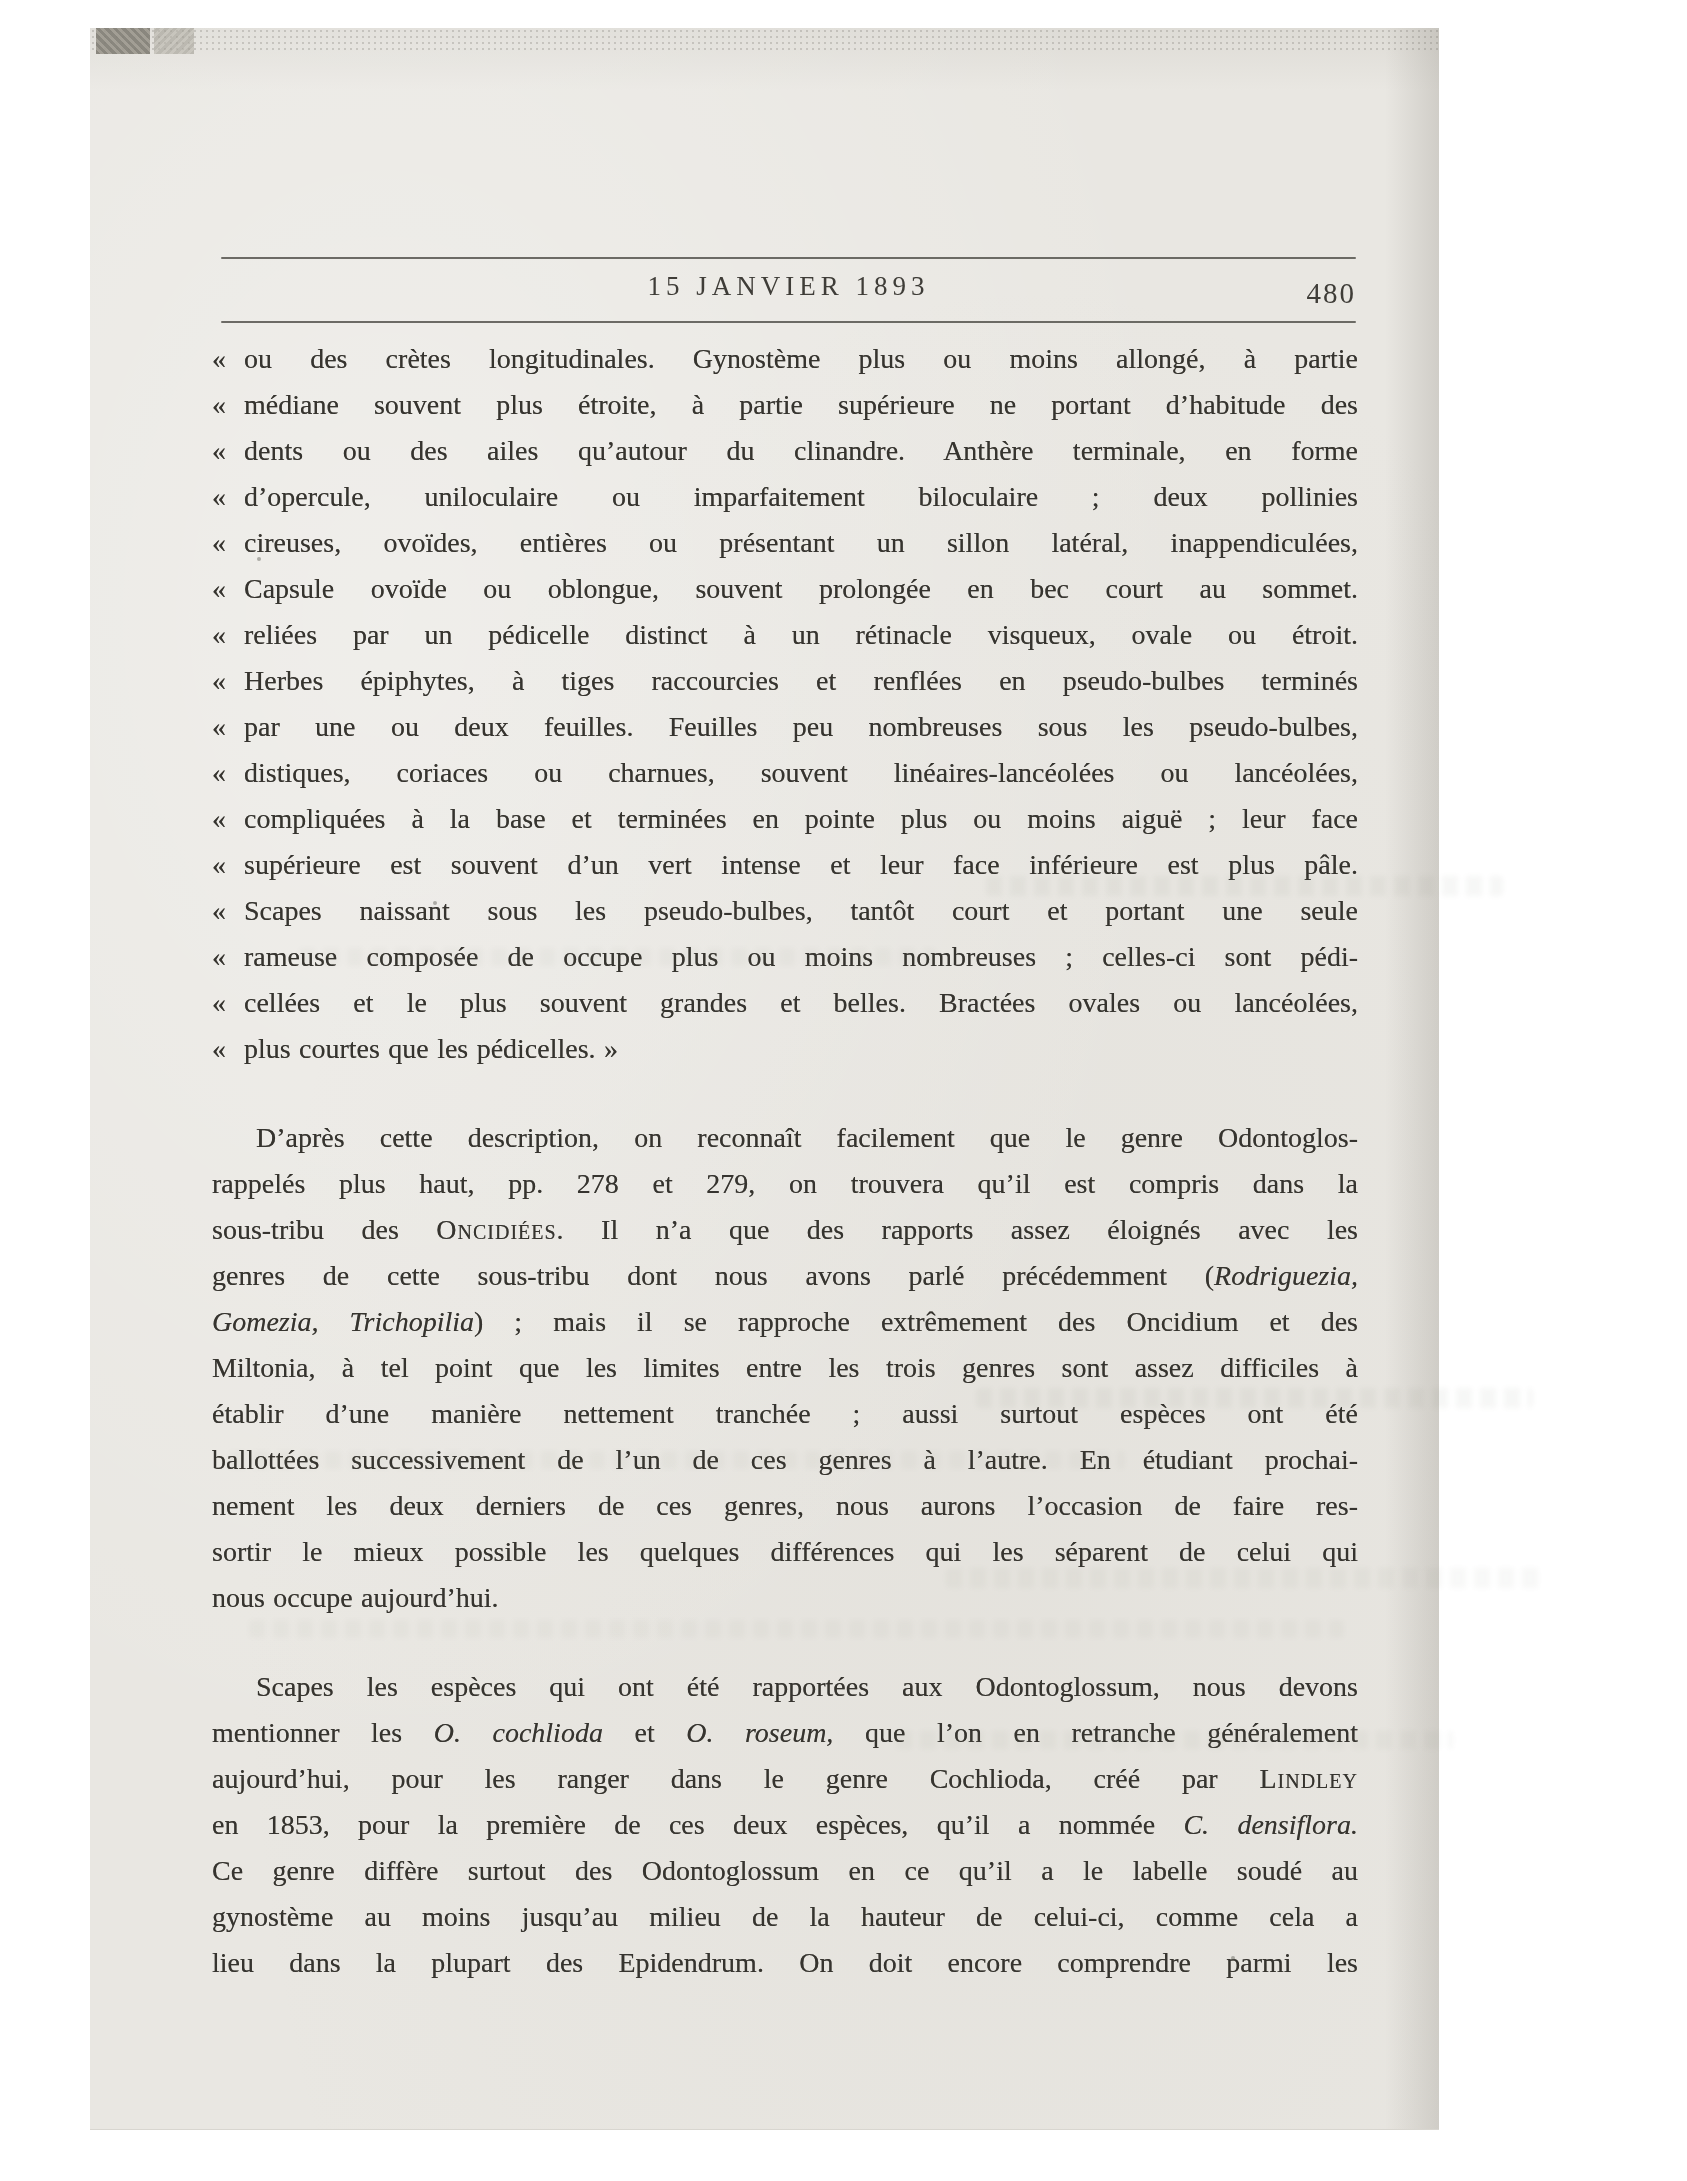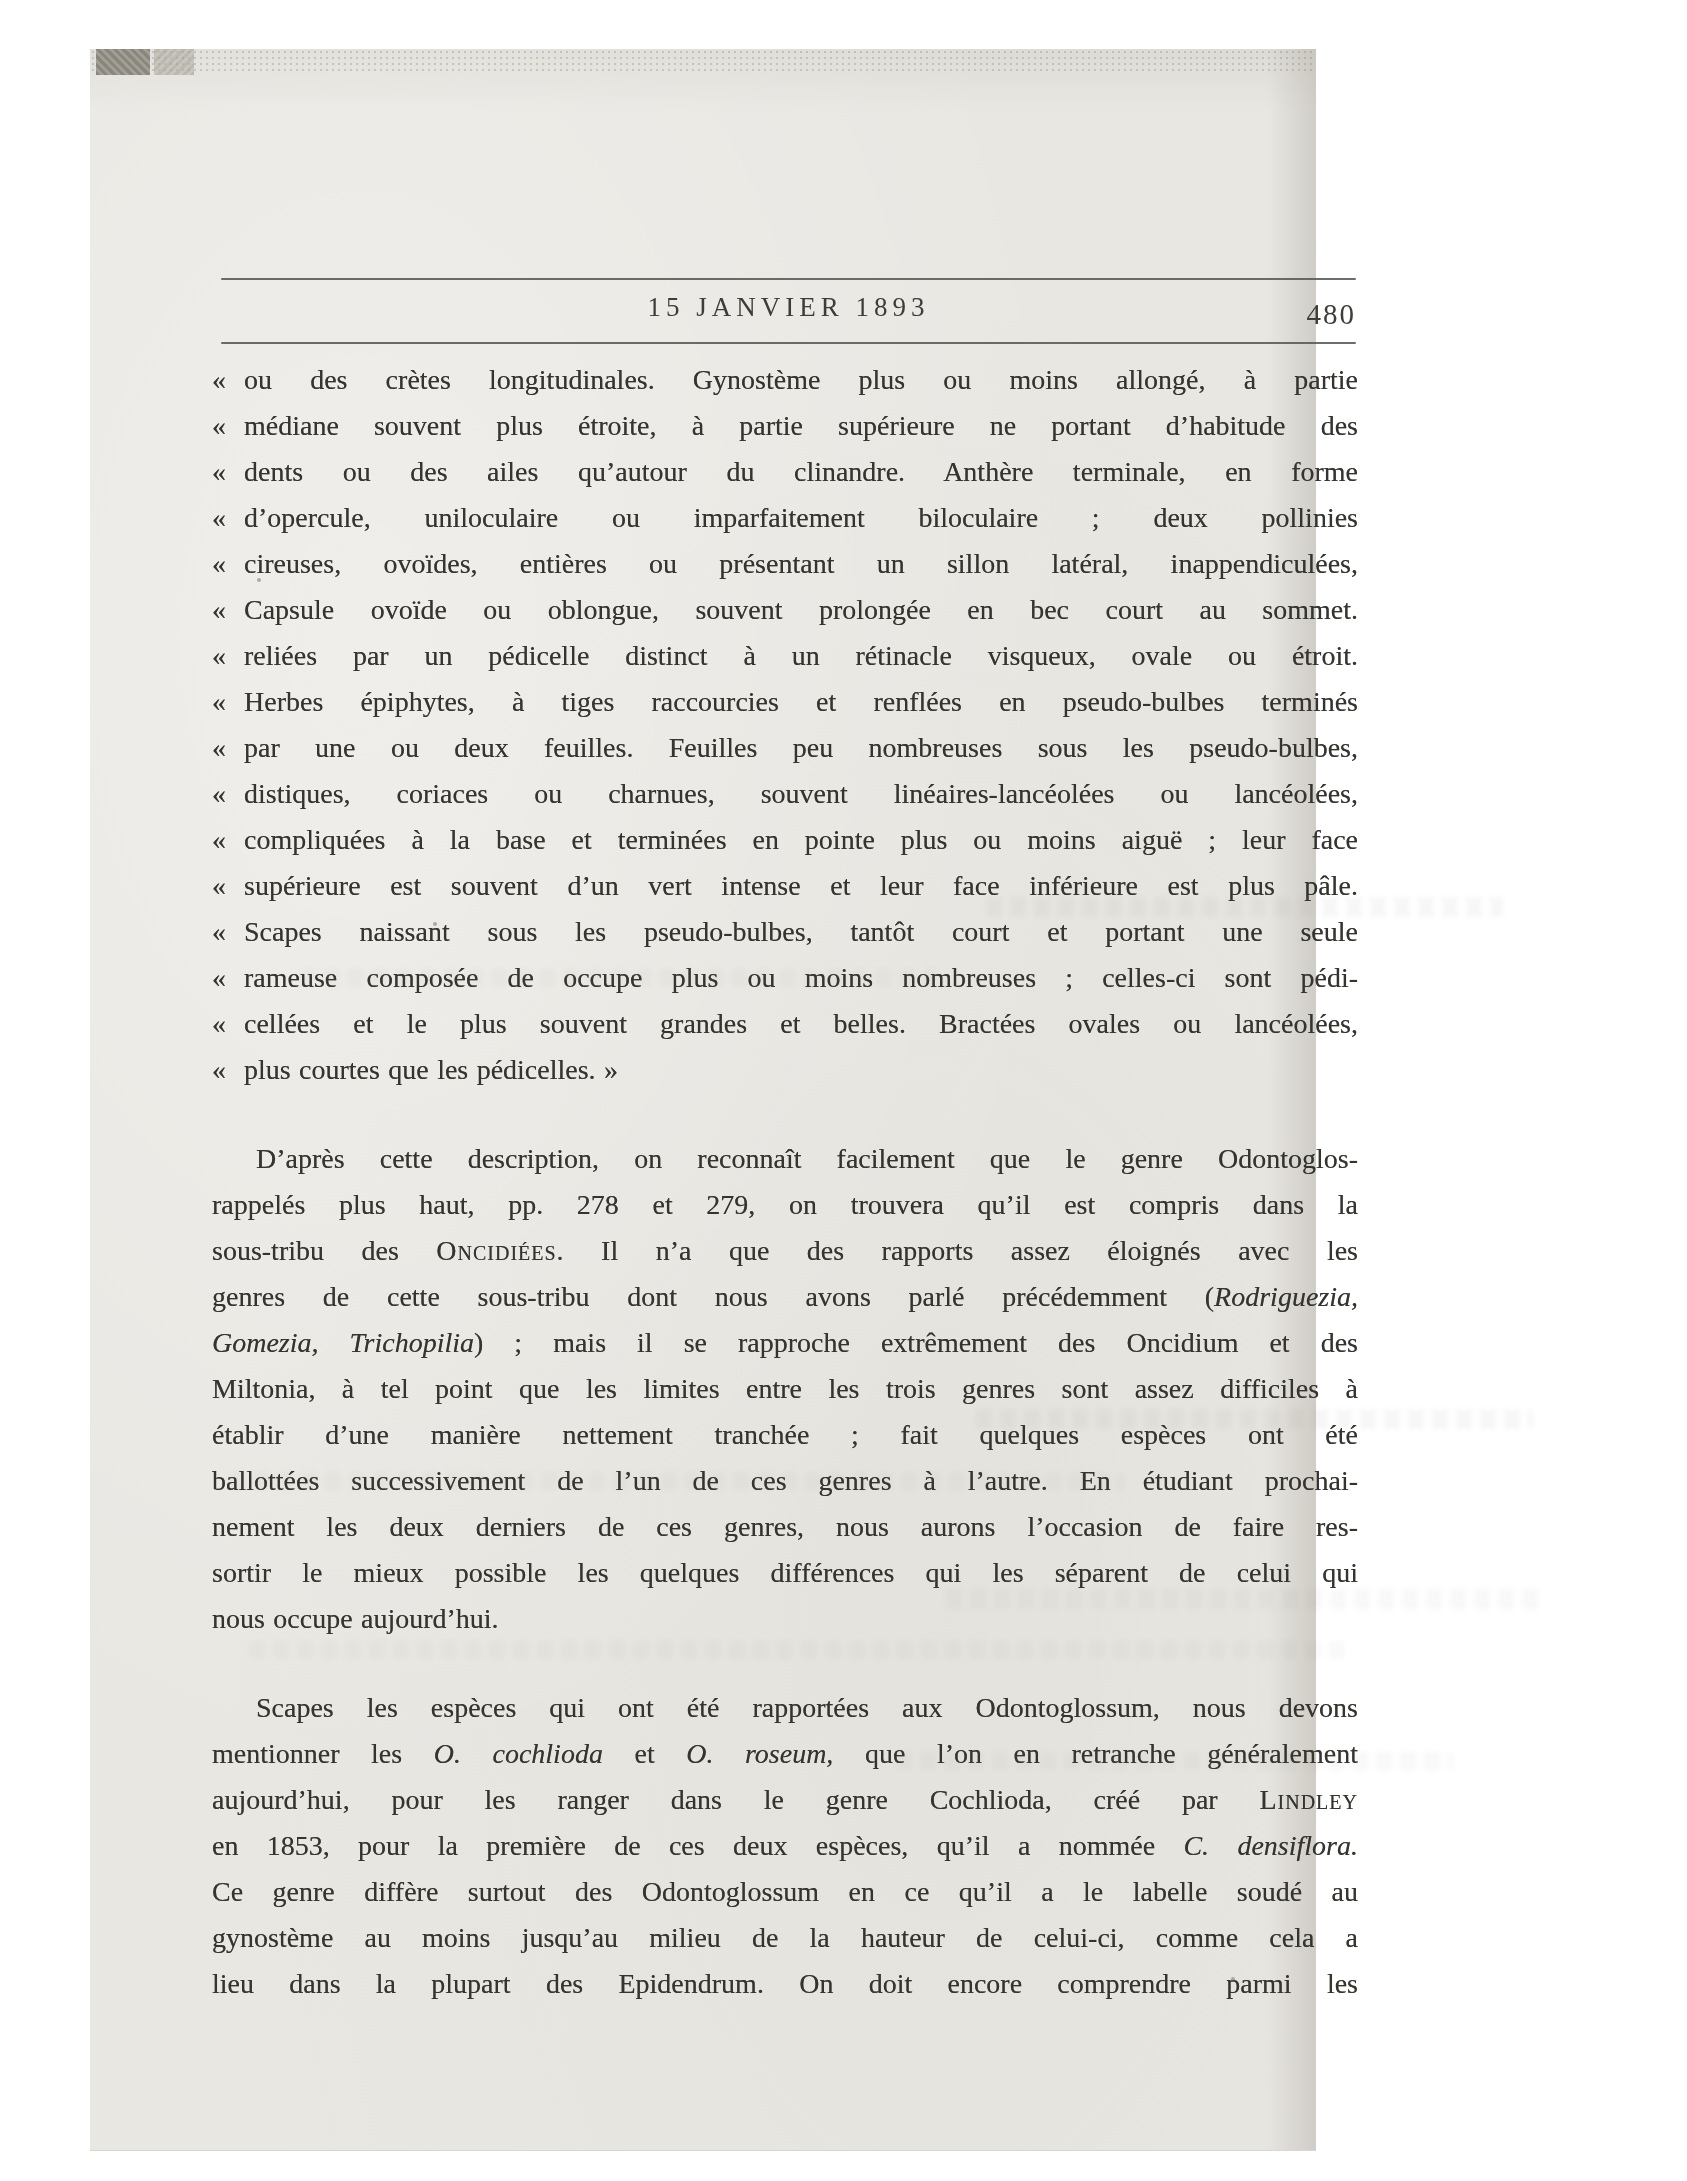--- a/index.html
+++ b/index.html
@@ -2,29 +2,28 @@
 <html><head>
 <meta charset="utf-8">
 <style>
   html,body{margin:0;padding:0;}
   body{
     width:1688px;height:2181px;position:relative;overflow:hidden;
     background:#ffffff;
     font-family:"Liberation Serif","DejaVu Serif",serif;
   }
   .paper{
-    position:absolute;left:90px;top:28px;width:1226px;height:2101px;
+    position:absolute;left:90px;top:28px;width:1349px;height:2101px;
     background-color:#e9e7e2;
     background-image:
       radial-gradient(ellipse at 22% 28%, rgba(255,255,255,.30), rgba(255,255,255,0) 55%),
       radial-gradient(ellipse at 70% 75%, rgba(190,186,176,.10), rgba(190,186,176,0) 60%),
       linear-gradient(to right, rgba(0,0,0,0) 0%, rgba(0,0,0,0) 96%, rgba(150,146,138,.30) 100%),
       linear-gradient(to bottom, rgba(170,166,158,.18) 0%, rgba(170,166,158,0) 3%);
     border-bottom:1px solid #d8d6d0;
-    margin-top:21px;
   }
   .scan-band{
     position:absolute;left:0;top:0;width:100%;height:26px;
     background-image:radial-gradient(circle, rgba(105,102,94,.55) 1px, rgba(0,0,0,0) 1.5px);
     background-size:6px 6px;
     opacity:.45;
   }
   .scan-blob{
     position:absolute;left:6px;top:0;width:54px;height:26px;
     background:repeating-linear-gradient(45deg,#807d74 0 3px,#9b978d 3px 6px);
@@ -106,21 +105,21 @@
       <div class="tline"><span class="qmark">«</span><span class="rg">cellées et le plus souvent grandes et belles. Bractées ovales ou lancéolées,</span></div>
       <div class="tline noju"><span class="qmark">«</span><span class="rg">plus courtes que les pédicelles. »</span></div>
     </div>
   <div class="tblock" id="para-1">
       <div class="tline ind"><span class="rg">D’après cette description, on reconnaît facilement que le genre Odontoglos-</span></div>
       <div class="tline"><span class="rg">rappelés plus haut, pp. 278 et 279, on trouvera qu’il est compris dans la</span></div>
       <div class="tline"><span class="rg">sous-tribu des </span><span class="sc">Oncidiées</span><span class="rg">. Il n’a que des rapports assez éloignés avec les</span></div>
       <div class="tline"><span class="rg">genres de cette sous-tribu dont nous avons parlé précédemment (</span><span class="it">Rodriguezia,</span></div>
       <div class="tline"><span class="it">Gomezia, Trichopilia</span><span class="rg">) ; mais il se rapproche extrêmement des Oncidium et des</span></div>
       <div class="tline"><span class="rg">Miltonia, à tel point que les limites entre les trois genres sont assez difficiles à</span></div>
-      <div class="tline"><span class="rg">établir d’une manière nettement tranchée ; fait quelques espèces ont été</span></div>
+      <div class="tline"><span class="rg">établir d’une manière nettement tranchée ; aussi surtout espèces ont été</span></div>
       <div class="tline"><span class="rg">ballottées successivement de l’un de ces genres à l’autre. En étudiant prochai-</span></div>
       <div class="tline"><span class="rg">nement les deux derniers de ces genres, nous aurons l’occasion de faire res-</span></div>
       <div class="tline"><span class="rg">sortir le mieux possible les quelques différences qui les séparent de celui qui</span></div>
       <div class="tline noju"><span class="rg">nous occupe aujourd’hui.</span></div>
     </div>
   <div class="tblock" id="para-2">
       <div class="tline ind"><span class="rg">Scapes les espèces qui ont été rapportées aux Odontoglossum, nous devons</span></div>
       <div class="tline"><span class="rg">mentionner les </span><span class="it">O. cochlioda</span><span class="rg"> et </span><span class="it">O. roseum,</span><span class="rg"> que l’on en retranche généralement</span></div>
       <div class="tline"><span class="rg">aujourd’hui, pour les ranger dans le genre Cochlioda, créé par </span><span class="sc">Lindley</span></div>
       <div class="tline"><span class="rg">en 1853, pour la première de ces deux espèces, qu’il a nommée </span><span class="it">C. densiflora.</span></div>

